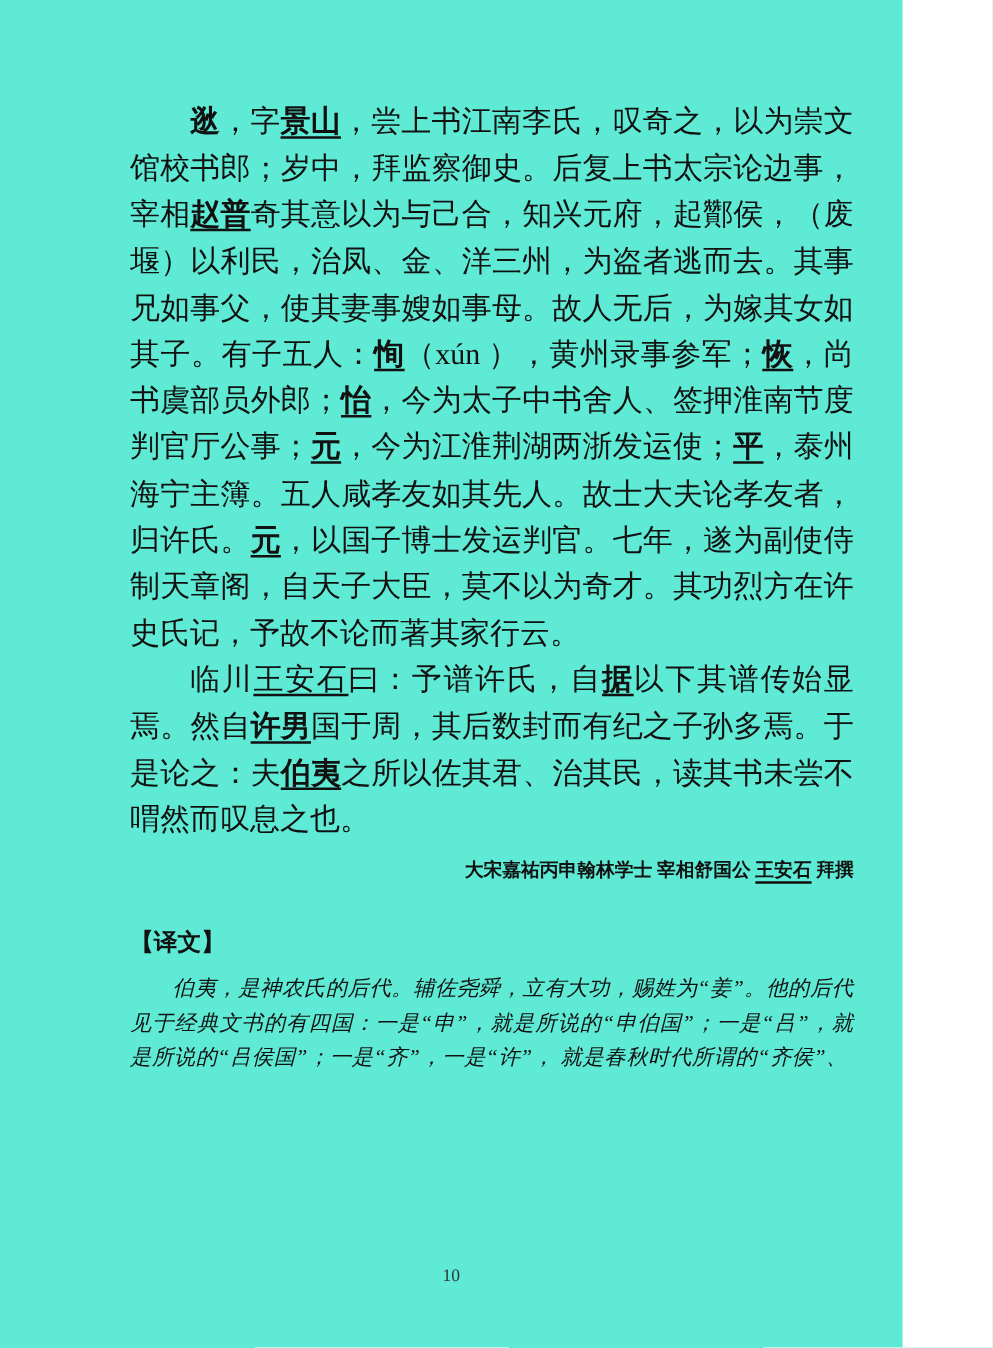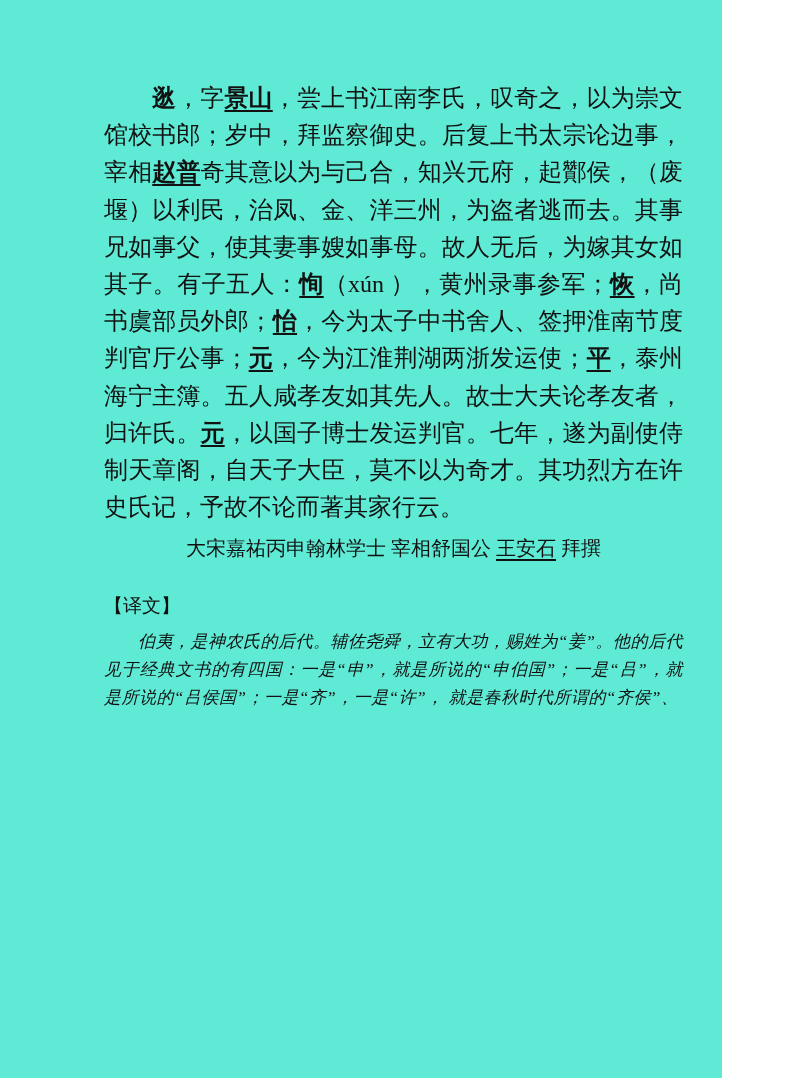--- a/index.html
+++ b/index.html
@@ -30,30 +30,31 @@
     text-align: justify;
     color: #111111;
   }
   .run-p { }
   .run-b  { font-weight: bold; }
   .run-u  { text-decoration: underline; text-underline-offset: 4px; text-decoration-thickness: 1.5px; }
   .run-bu { font-weight: bold; text-decoration: underline; text-underline-offset: 4px; text-decoration-thickness: 1.5px; }
   .run-py { font-size: 0.72em; }
   p.signature {
     margin: 4px 0 0 0;
-    font-size: 20px;
+    font-size: 15px;
     line-height: 36px;
-    text-align: center;
+    text-align: right;
     text-indent: 0;
+    font-weight: bold;
   }
   .trans-heading {
     margin-top: 26px;
     font-size: 19px;
     line-height: 28px;
-    font-weight: normal;
+    font-weight: bold;
     font-family: "Liberation Sans", sans-serif;
   }
   p.trans-para {
     margin: 8px 0 0 0;
     font-size: 17px;
     line-height: 27.6px;
     text-indent: 2em;
     text-align: justify;
     font-style: italic;
     letter-spacing: 0.5px;
@@ -67,17 +68,19 @@
     font-size: 14px;
     color: #333333;
   }
 </style>
 </head>
 <body>
 
 <div class="page">
   <div class="content">
     <p class="para"><span class="run-b">逖</span><span class="run-p">，字</span><span class="run-bu">景山</span><span class="run-p">，尝上书江南李氏，叹奇之，以为崇文馆校书郎；岁中，拜监察御史。后复上书太宗论边事，宰相</span><span class="run-bu">赵普</span><span class="run-p">奇其意以为与己合，知兴元府，起酇侯，（废堰）以利民，治凤、金、洋三州，为盗者逃而去。其事兄如事父，使其妻事嫂如事母。故人无后，为嫁其女如其子。有子五人：</span><span class="run-bu">恂</span><span class="run-p">（xún ），黄州录事参军；</span><span class="run-bu">恢</span><span class="run-p">，尚书虞部员外郎；</span><span class="run-bu">怡</span><span class="run-p">，今为太子中书舍人、签押淮南节度判官厅公事；</span><span class="run-bu">元</span><span class="run-p">，今为江淮荆湖两浙发运使；</span><span class="run-bu">平</span><span class="run-p">，泰州海宁主簿。五人咸孝友如其先人。故士大夫论孝友者，归许氏。</span><span class="run-bu">元</span><span class="run-p">，以国子博士发运判官。七年，遂为副使侍制天章阁，自天子大臣，莫不以为奇才。其功烈方在许史氏记，予故不论而著其家行云。</span></p>
+    <p class="para"><span class="run-p">临川</span><span class="run-u">王安石</span><span class="run-p">曰：予谱许氏，自</span><span class="run-bu">据</span><span class="run-p">以下其谱传始显焉。然自</span><span class="run-bu">许男</span><span class="run-p">国于周，其后数封而有纪之子孙多焉。于是论之：夫</span><span class="run-bu">伯夷</span><span class="run-p">之所以佐其君、治其民，读其书未尝不喟然而叹息之也。</span></p>
     <p class="para signature"><span class="run-p">大宋嘉祐丙申翰林学士 宰相舒国公 </span><span class="run-u">王安石</span><span class="run-p"> 拜撰</span></p>
     <div class="trans-heading">【译文】</div>
     <p class="trans-para">伯夷，是神农氏的后代。辅佐尧舜，立有大功，赐姓为“姜”。他的后代见于经典文书的有四国：一是“申”，就是所说的“申伯国”；一是“吕”，就是所说的“吕侯国”；一是“齐”，一是“许”， 就是春秋时代所谓的“齐侯”、</p>
   </div>
+  <div class="page-number">10</div>
 </div>
 
 </body></html>

